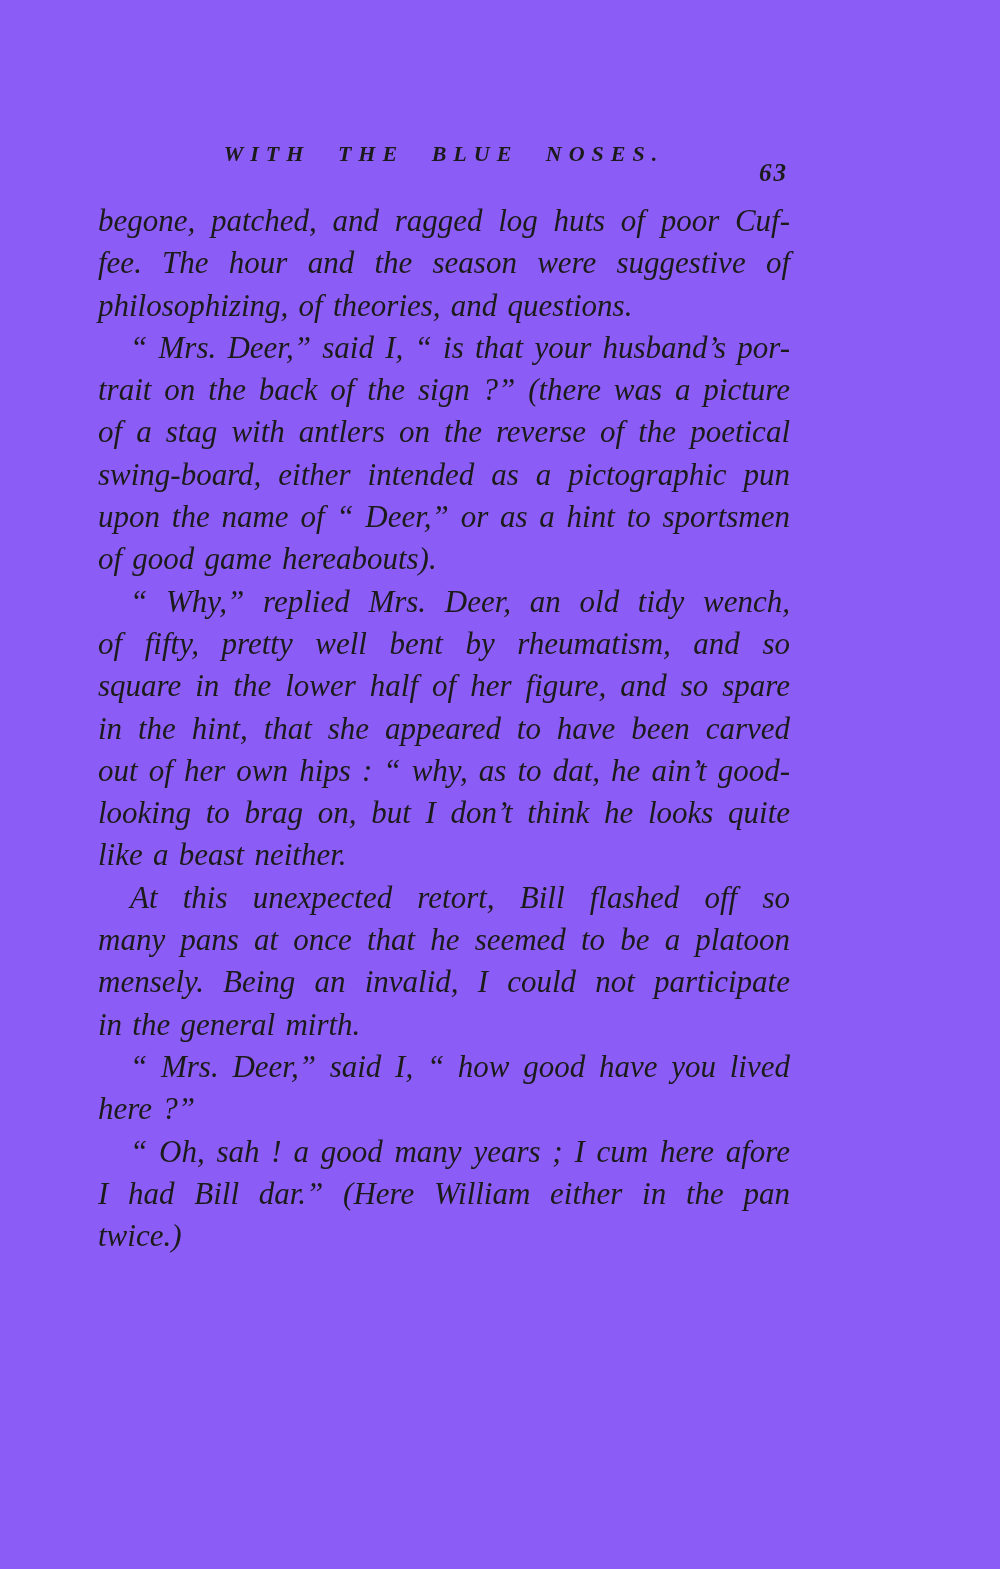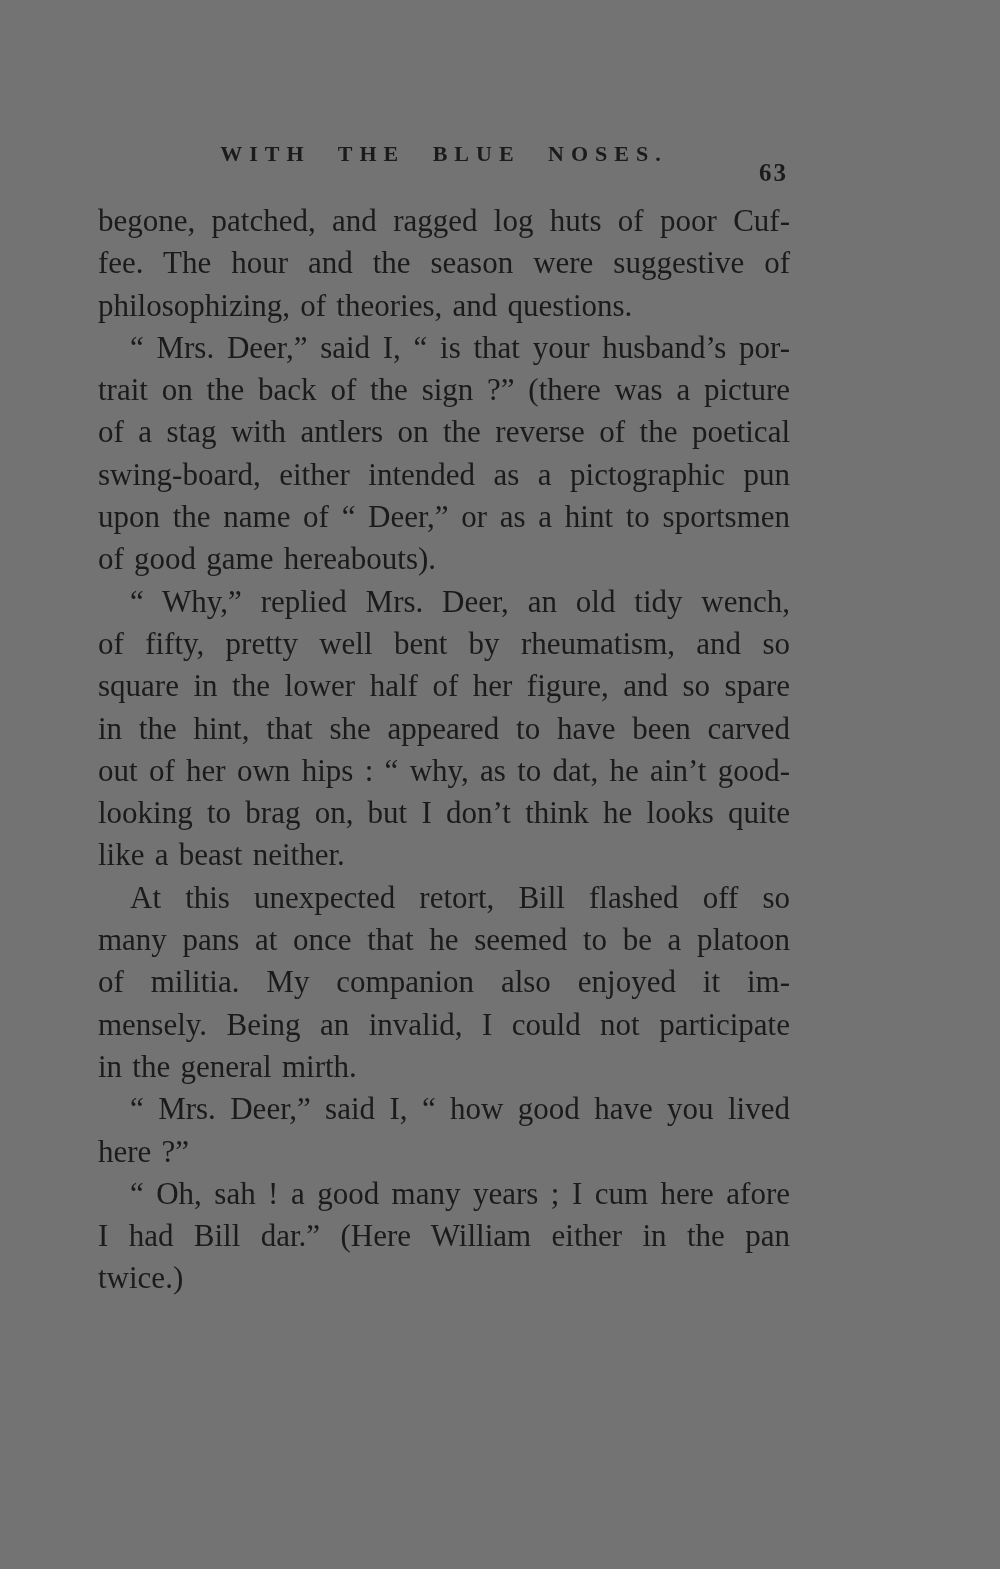--- a/index.html
+++ b/index.html
@@ -4,24 +4,25 @@
 <style>
   html, body {
     margin: 0;
     padding: 0;
     background: #ffffff;
   }
   .page {
     position: relative;
     width: 1000px;
     height: 1569px;
-    background: #737373;
+    background: #8b5cf6;
     color: #1b1b1b;
     font-family: "Liberation Serif", "DejaVu Serif", serif;
     overflow: hidden;
+    font-style: italic;
   }
   .running-header {
     position: absolute;
     top: 141px;
     left: 98px;
     width: 692px;
     height: 32px;
   }
   .header-title {
     text-align: center;
@@ -90,21 +91,20 @@
         <div class="line">of fifty, pretty well bent by rheumatism, and so</div>
         <div class="line">square in the lower half of her figure, and so spare</div>
         <div class="line">in the hint, that she appeared to have been carved</div>
         <div class="line">out of her own hips : “ why, as to dat, he ain’t good-</div>
         <div class="line">looking to brag on, but I don’t think he looks quite</div>
         <div class="line last">like a beast neither.</div>
       </div>
       <div class="paragraph">
         <div class="line indent">At this unexpected retort, Bill flashed off so</div>
         <div class="line">many pans at once that he seemed to be a platoon</div>
-        <div class="line">of militia. My companion also enjoyed it im-</div>
         <div class="line">mensely. Being an invalid, I could not participate</div>
         <div class="line last">in the general mirth.</div>
       </div>
       <div class="paragraph">
         <div class="line indent">“ Mrs. Deer,” said I, “ how good have you lived</div>
         <div class="line last">here ?”</div>
       </div>
       <div class="paragraph">
         <div class="line indent">“ Oh, sah ! a good many years ; I cum here afore</div>
         <div class="line">I had Bill dar.” (Here William either in the pan</div>

